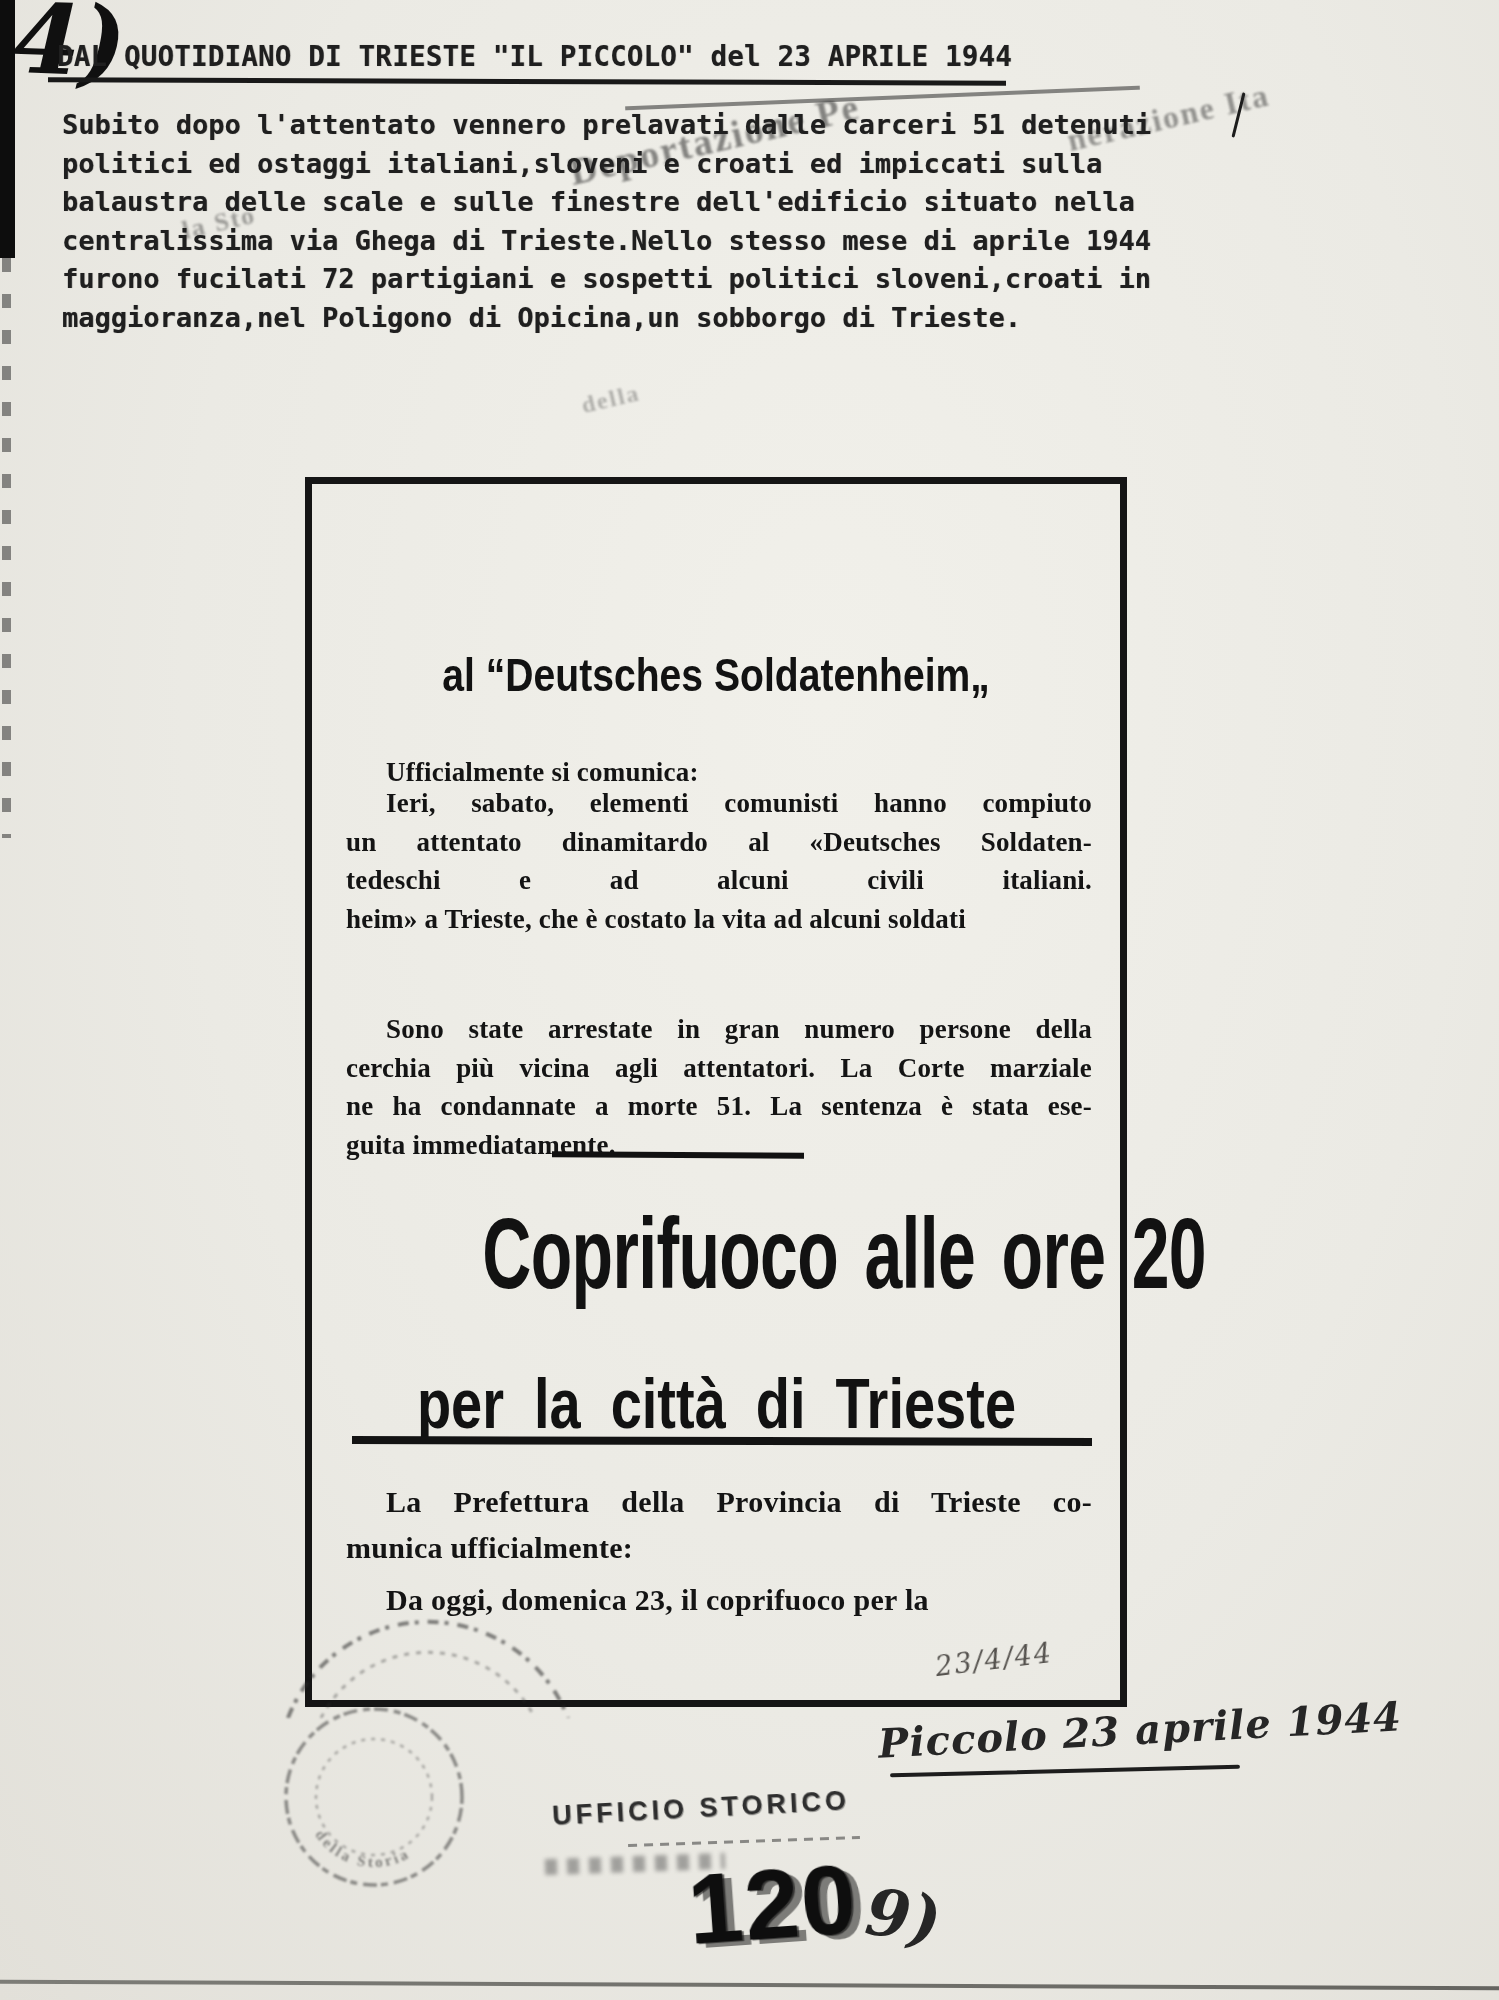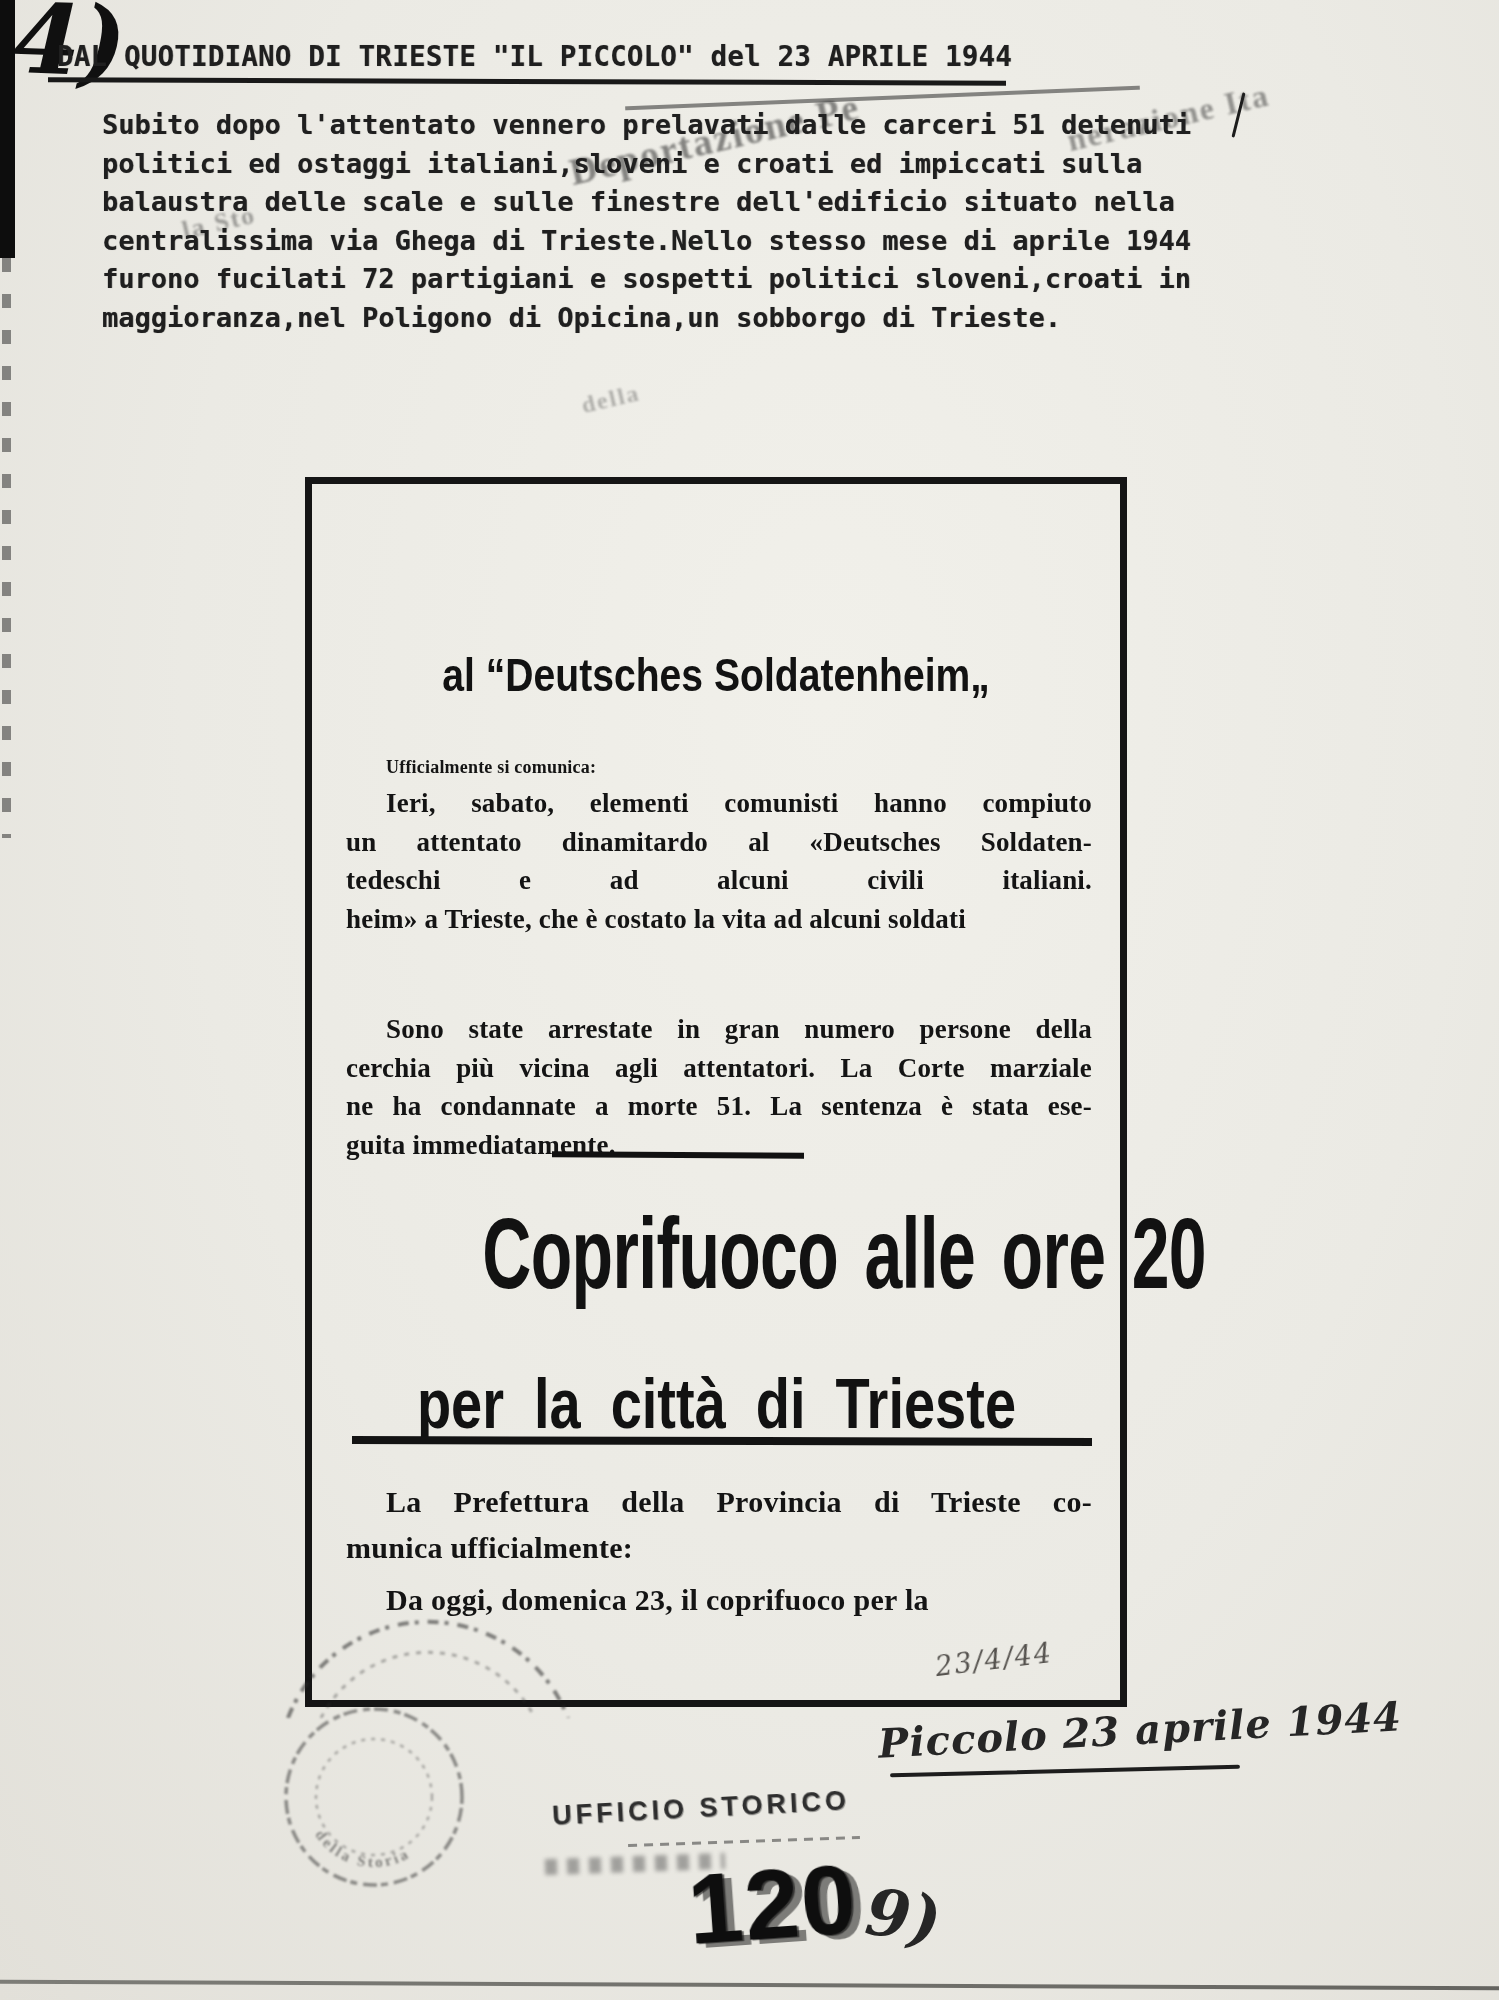--- a/index.html
+++ b/index.html
@@ -7,39 +7,39 @@
     position:relative;width:1499px;height:2000px;overflow:hidden;
     background:radial-gradient(ellipse at 55% 35%, #f1f0ea 0%, #ebeae4 55%, #e2e0d9 100%);
     font-family:"Liberation Serif",serif;
   }
   
   .typed{font-family:"DejaVu Sans Mono",monospace;font-weight:700;color:#1f1f1f;
          text-shadow:0.5px 0.4px 0.7px rgba(10,10,10,.45);}
   .header-title{position:absolute;left:57px;top:40px;font-size:27.5px;white-space:nowrap;letter-spacing:.2px;}
   .header-underline{position:absolute;left:48px;top:79px;width:958px;height:5px;background:#191919;transform:rotate(.2deg);}
   .header-smear{position:absolute;left:625px;top:96px;width:515px;height:4px;background:rgba(25,25,25,.5);transform:rotate(-2.3deg);filter:blur(.6px);}
-  .intro{position:absolute;left:62px;top:106px;margin-left:40px;}
+  .intro{position:absolute;left:62px;top:106px;}
   .intro .tline{font-size:27px;line-height:38.6px;white-space:nowrap;}
   .insert-slash{position:absolute;left:1237px;top:92px;width:3px;height:46px;background:#1c1c1c;transform:rotate(14deg);border-radius:2px;}
   
   .stampfrag{position:absolute;font-family:"Liberation Serif",serif;font-weight:700;color:rgba(35,35,35,.52);
              transform-origin:left bottom;transform:rotate(-13deg);filter:blur(1.1px);letter-spacing:2px;white-space:nowrap;}
   .frag1{left:575px;top:150px;font-size:38px;}
   .frag2{left:1072px;top:122px;font-size:32px;opacity:.85;}
   .frag3{left:186px;top:216px;font-size:26px;opacity:.75;}
   .frag4{left:585px;top:392px;font-size:24px;opacity:.6;}
   
   .box{position:absolute;left:305px;top:477px;width:822px;height:1230px;border:7px solid #151515;box-sizing:border-box;}
   .news{font-family:"Liberation Serif",serif;font-weight:700;color:#141414;}
   .headline{position:absolute;left:0;width:808px;text-align:center;white-space:nowrap;color:#121212;}
   .headline .cond{display:inline-block;transform:scaleX(.85);transform-origin:center;font-family:"Liberation Sans",sans-serif;font-weight:700;}
   .h1{top:48px;font-size:68px;}
   .h1 .cond{letter-spacing:-1px;}
   .h2{top:164px;font-size:46px;}
-  .lead{position:absolute;left:34px;top:273px;width:746px;font-size:18px;text-indent:40px;letter-spacing:.2px;}
+  .lead{position:absolute;left:34px;top:273px;width:746px;font-size:27px;text-indent:40px;letter-spacing:.2px;}
   .jpara{position:absolute;left:34px;width:746px;}
   .jpara .jline{font-size:27px;line-height:38.5px;letter-spacing:.2px;text-align:justify;text-align-last:justify;}
   .jpara .jline:first-child{text-indent:40px;}
   .jpara .jline:last-child{text-align-last:left;}
   .p1{top:300px;}
   .p2{top:486px;margin-top:40px;}
   .divider{position:absolute;left:240px;top:668px;width:252px;height:6px;background:#111;transform:rotate(.3deg);}
   .cop1{top:712px;font-size:100px;}
   .cop1 .cond{transform:scaleX(.68);letter-spacing:-1px;word-spacing:12px;}
   .cop2{top:880px;font-size:70px;}

